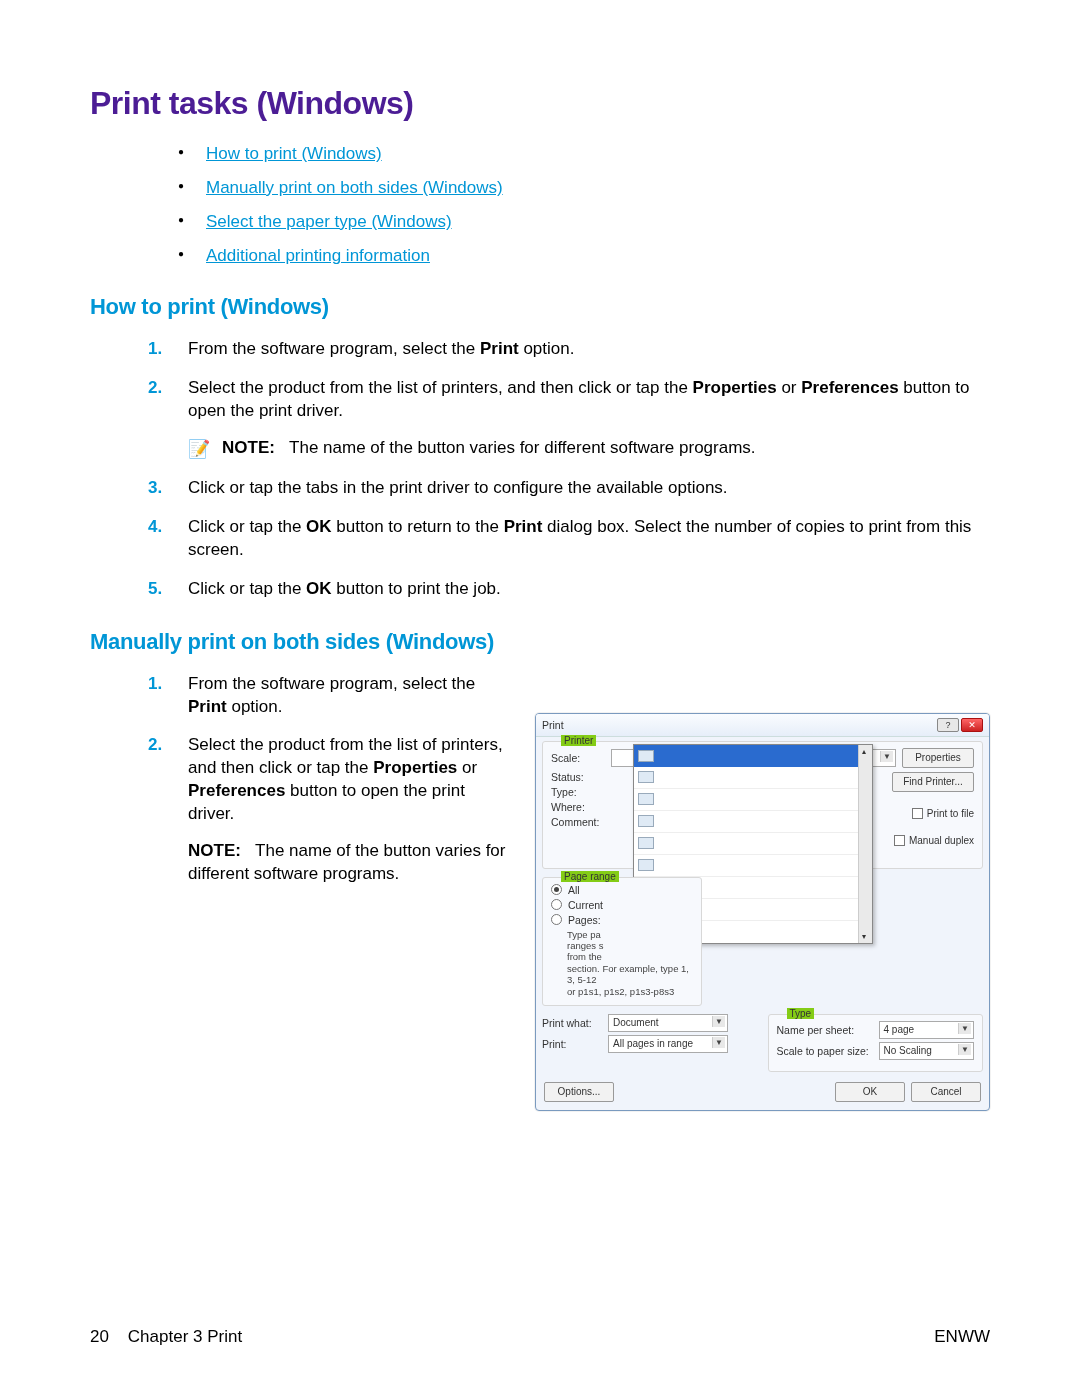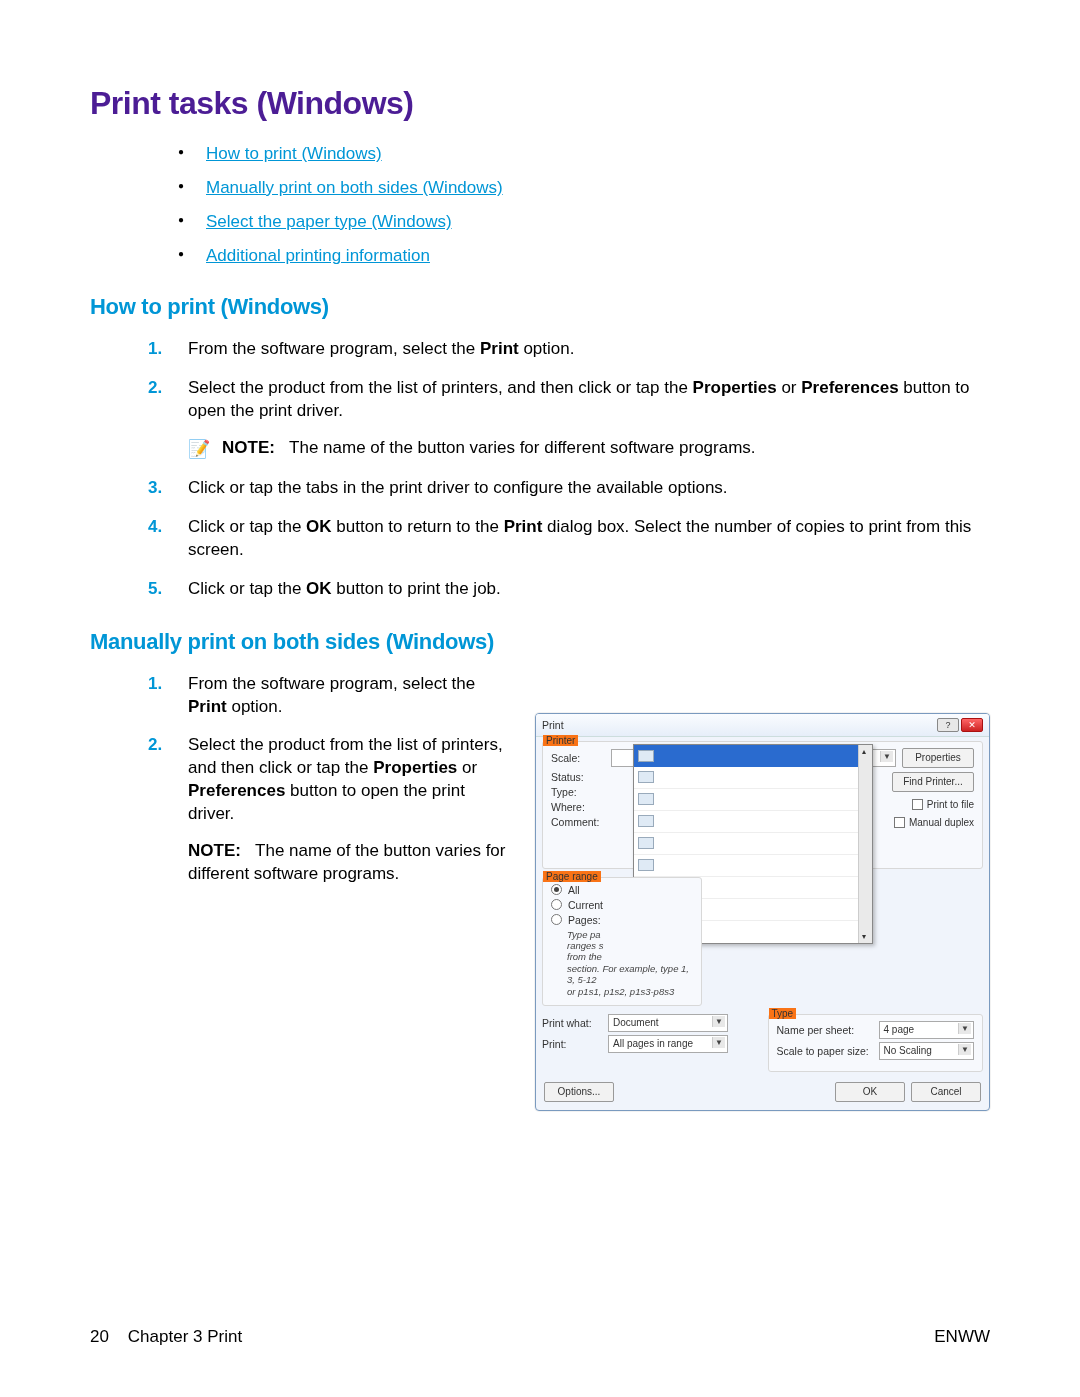--- a/index.html
+++ b/index.html
@@ -139,35 +139,35 @@
   .winbtn { width:22px; height:14px; font-size:9px; display:flex;align-items:center;justify-content:center; border:1px solid #888; border-radius:2px; background:#e8e8e8;}
   .winbtn.close { background:linear-gradient(#f66,#c22); color:#fff; border-color:#a11;}
   .fieldset {
     margin: 4px 6px;
     padding: 6px 8px 8px;
     border: 1px solid #d8d8d8;
     border-radius: 3px;
     background:#f7f9fd;
     position: relative;
   }
-  .fs-label { position:absolute; top:-7px; left:0; font-size:10px; background:#f97316; padding:0 3px;}
+  .fs-label { position:absolute; top:-7px; left:18px; font-size:10px; background:#84cc16; padding:0 3px;}
   .row { display:flex; align-items:center; gap:6px; margin-bottom:3px;}
   .lbl { width:54px; color:#333;}
   .ilbl { display:inline-block; }
   .dd { flex:1; height:18px; background:#fff; border:1px solid #aaa; position:relative; }
   .dd::after { content:"▼"; position:absolute; right:2px; top:1px; font-size:8px; color:#444; background:#e8e8e8; padding:1px 2px; border-left:1px solid #ccc;}
   .btn {
     height:20px; padding:0 8px; background:#f2f2f2; border:1px solid #999; border-radius:2px; font-size:10px; display:inline-flex; align-items:center; justify-content:center; min-width:70px;
   }
-  .btn-col { display:flex; flex-direction:column; gap:7px; }
+  .btn-col { display:flex; flex-direction:column; gap:16px; }
   .chk { display:flex; align-items:center; gap:4px; font-size:10px;}
   .chkbox { width:11px;height:11px;border:1px solid #777;background:#fff;}
   .radio { width:11px;height:11px;border:1px solid #777;border-radius:50%;background:#fff; display:inline-flex;align-items:center;justify-content:center;}
   .radio.sel::after{content:"";width:5px;height:5px;border-radius:50%;background:#444;}
-  .small { font-size:9.5px; line-height:1.2; color:#444;font-style:italic;}
+  .small { font-size:9.5px; line-height:1.2; color:#444;}
   .popup {
     position:absolute; left:90px; top:2px; width:240px; height:200px;
     background:#fff; border:1px solid #888; box-shadow:2px 2px 4px rgba(0,0,0,.25);
     display:flex; flex-direction:column;
   }
   .popup .sel { background:#2a6bcf; height:22px; display:flex;align-items:center; padding:0 4px;}
   .popup .opt { height:22px; display:flex;align-items:center; padding:0 4px; border-bottom:1px solid #eee;}
   .popup .scroll { position:absolute; right:0; top:0; bottom:0; width:14px; background:#eaeaea; border-left:1px solid #ccc;}
   .popup .scroll::before{content:"▴";position:absolute;top:2px;left:3px;font-size:8px;}
   .popup .scroll::after{content:"▾";position:absolute;bottom:2px;left:3px;font-size:8px;}

